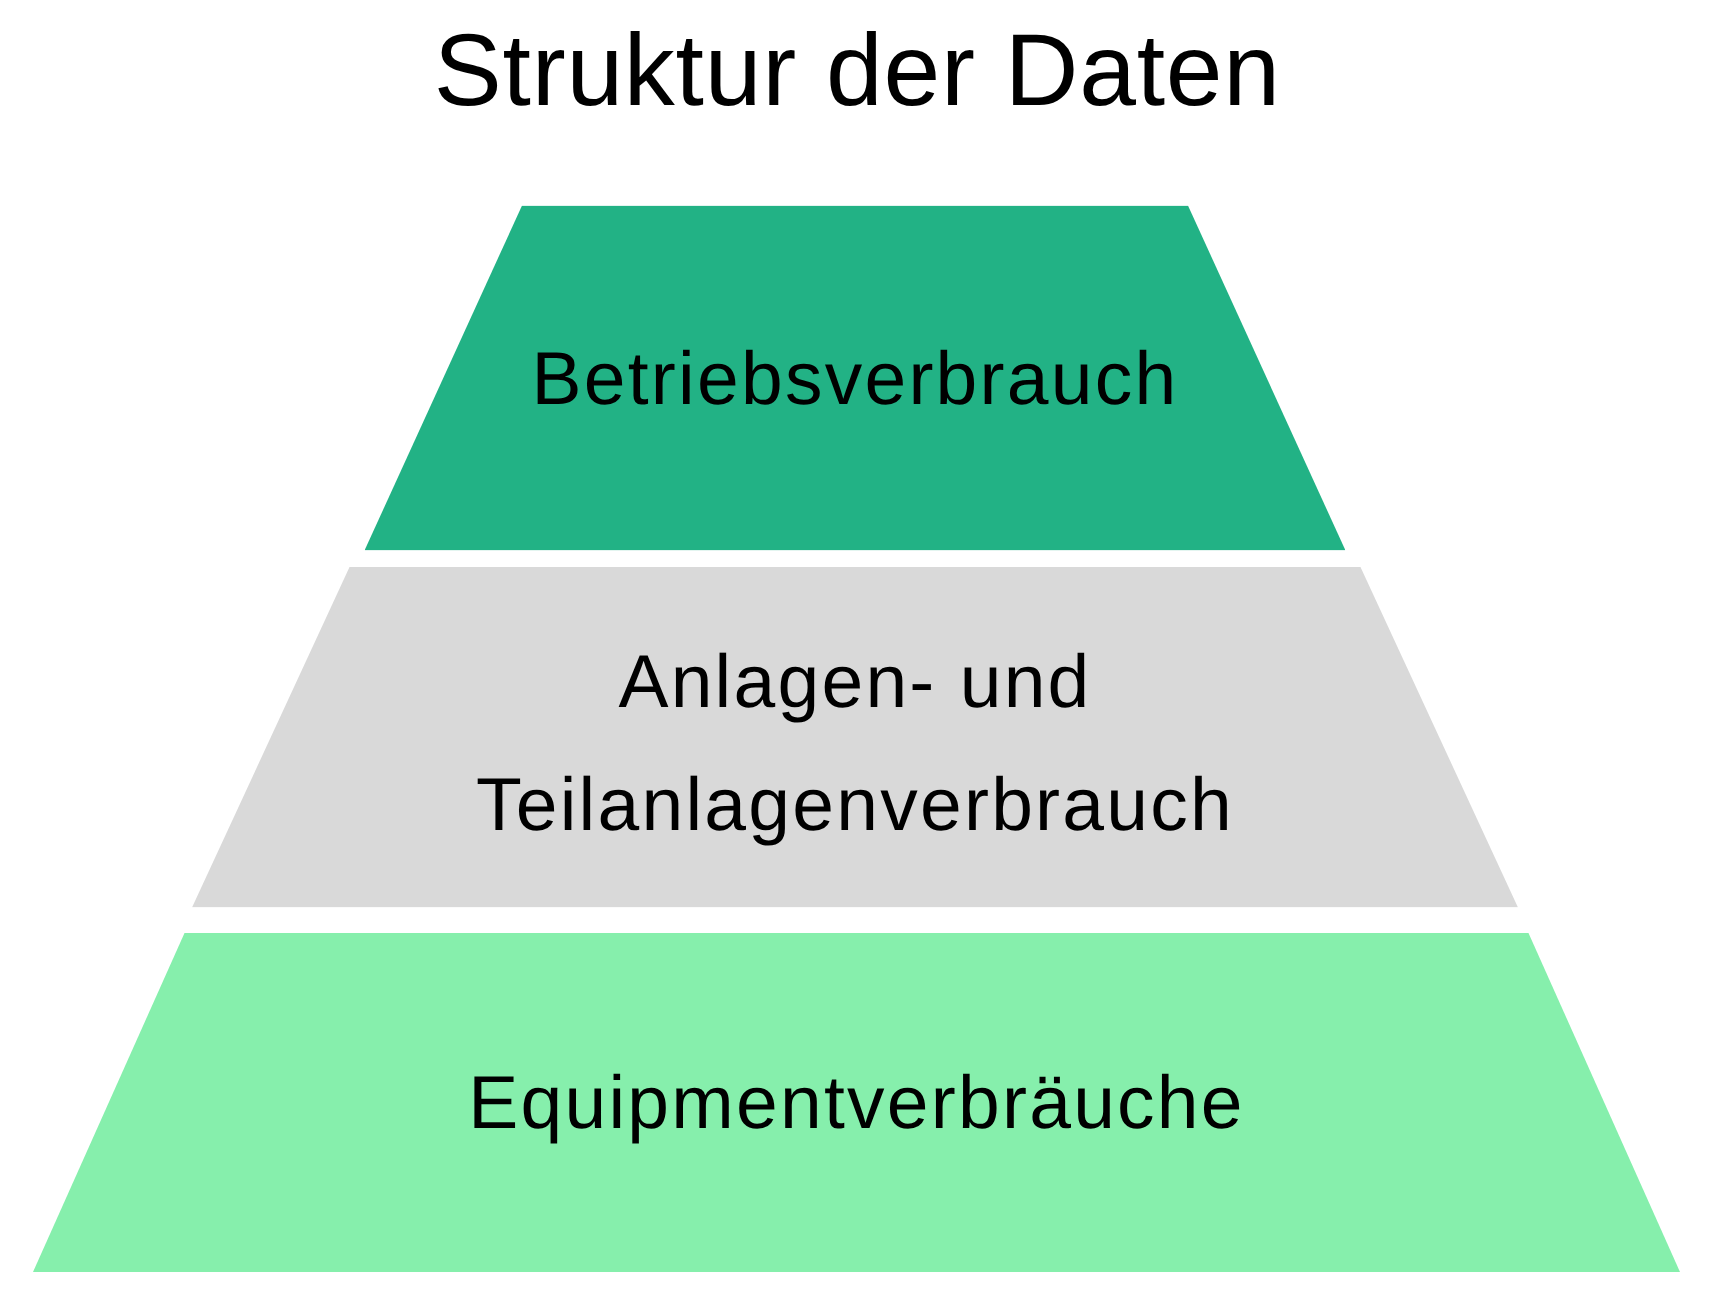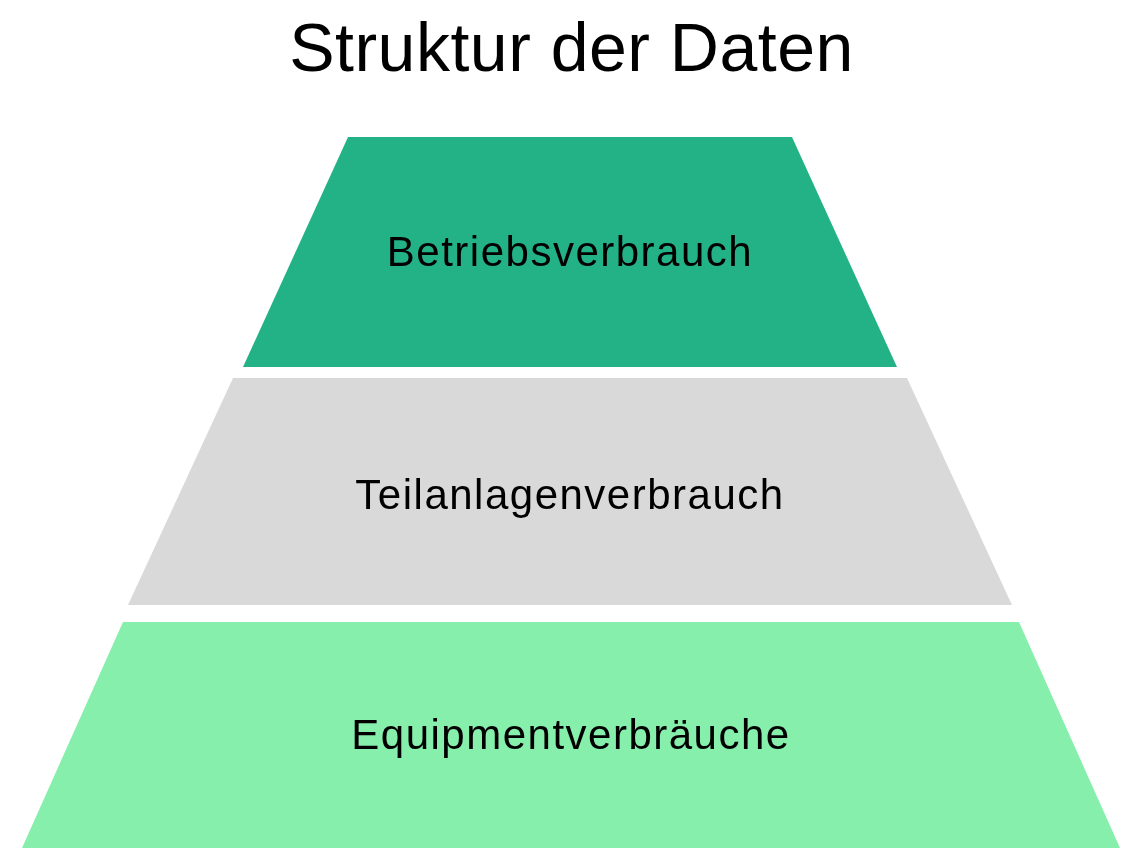--- a/index.html
+++ b/index.html
@@ -32,21 +32,21 @@
   .pyramid {
     position: absolute;
     inset: 0;
   }
   .level {
     position: absolute;
     display: flex;
     align-items: center;
     justify-content: center;
     text-align: center;
-    font-size: 42px;
+    font-size: 50px;
     letter-spacing: 1.5px;
     color: #000000;
   }
   .level-top {
     left: 243px;
     top: 137px;
     width: 654px;
     height: 230px;
     background: #22b285;
     clip-path: polygon(16.06% 0%, 83.94% 0%, 100% 100%, 0% 100%);
@@ -83,20 +83,21 @@
   <h1 class="title">Struktur der Daten</h1>
 
   <div class="pyramid">
 
     <div class="level level-top" style="background-color: rgb(34, 178, 133);">
       <span class="level-label">Betriebsverbrauch</span>
     </div>
 
     <div class="level level-middle" style="background-color: rgb(217, 217, 217);">
       <span class="level-label">
+        <span class="line">Anlagen- und</span>
         <span class="line">Teilanlagenverbrauch</span>
       </span>
     </div>
 
     <div class="level level-bottom" style="background-color: #86efac;">
       <span class="level-label">Equipmentverbräuche</span>
     </div>
 
   </div>
 </div>

